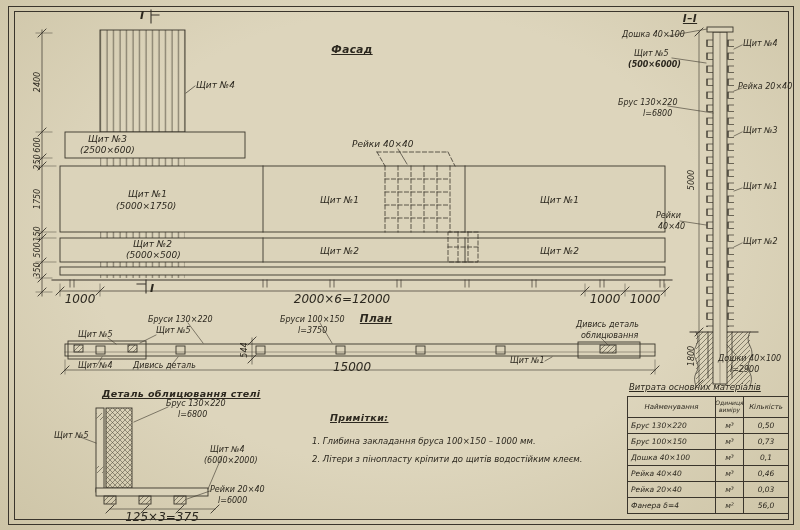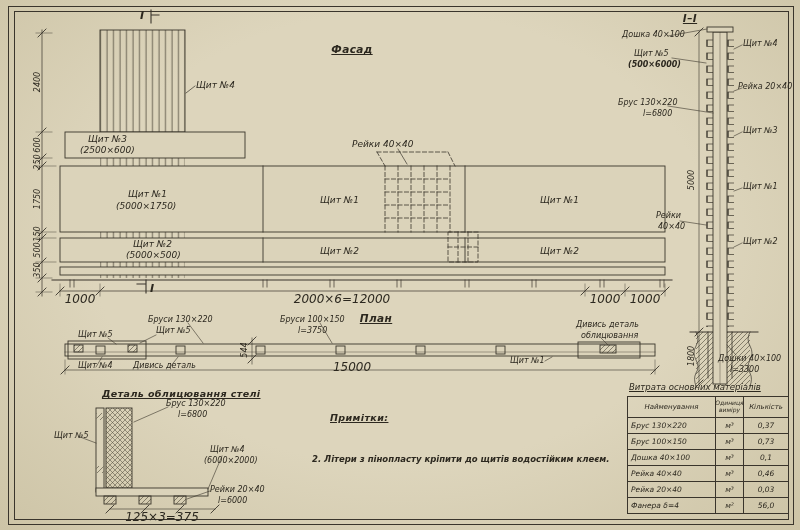--- a/index.html
+++ b/index.html
@@ -169,21 +169,21 @@
   <span class="lbl xs" style="left:618px;top:99px;">Брус 130×220</span>
   <span class="lbl xs" style="left:643px;top:110px;">l=6800</span>
   <span class="lbl xs" style="left:743px;top:127px;">Щит №3</span>
   <span class="lbl xs" style="left:743px;top:183px;">Щит №1</span>
   <span class="lbl xs" style="left:656px;top:212px;">Рейки</span>
   <span class="lbl xs" style="left:658px;top:223px;">40×40</span>
   <span class="lbl xs" style="left:743px;top:238px;">Щит №2</span>
   <span class="lbl v" style="left:692px;top:180px;">5000</span>
   <span class="lbl v" style="left:692px;top:356px;">1800</span>
   <span class="lbl xs" style="left:718px;top:355px;">Дошки 40×100</span>
-  <span class="lbl xs" style="left:730px;top:366px;">l=3300</span>
+  <span class="lbl xs" style="left:730px;top:366px;">l=2900</span>
 
   <span class="lbl t c" style="left:352px;top:313px;margin-left:24px;">План</span>
   <span class="lbl xs" style="left:78px;top:331px;">Щит №5</span>
   <span class="lbl xs" style="left:148px;top:316px;">Бруси 130×220</span>
   <span class="lbl xs" style="left:156px;top:327px;">Щит №5</span>
   <span class="lbl xs" style="left:280px;top:316px;">Бруси 100×150</span>
   <span class="lbl xs" style="left:298px;top:327px;">l=3750</span>
   <span class="lbl xs" style="left:576px;top:321px;">Дивись деталь</span>
   <span class="lbl xs" style="left:581px;top:332px;">облицювання</span>
   <span class="lbl xs" style="left:78px;top:362px;">Щит №4</span>
@@ -196,37 +196,38 @@
   <span class="lbl xs" style="left:54px;top:432px;">Щит №5</span>
   <span class="lbl xs" style="left:166px;top:400px;">Брус 130×220</span>
   <span class="lbl xs" style="left:178px;top:411px;">l=6800</span>
   <span class="lbl xs" style="left:210px;top:446px;">Щит №4</span>
   <span class="lbl xs" style="left:204px;top:457px;">(6000×2000)</span>
   <span class="lbl xs" style="left:210px;top:486px;">Рейки 20×40</span>
   <span class="lbl xs" style="left:218px;top:497px;">l=6000</span>
   <span class="lbl dim c" style="left:162px;top:511px;">125×3=375</span>
 
   <span class="lbl t" style="left:330px;top:413px;font-size:9.5px;">Примітки:</span>
-  <span class="lbl sm" style="left:312px;top:455px;font-weight:bold;">2. Літери з пінопласту кріпити до щитів водостійким клеєм.</span>
+  <span class="lbl sm" style="left:312px;top:437px;">1. Глибина закладання бруса 100×150 – 1000 мм.</span>
+  <span class="lbl sm" style="left:312px;top:455px;">2. Літери з пінопласту кріпити до щитів водостійким клеєм.</span>
 
   <span class="lbl" style="left:629px;top:383px;font-size:8.5px;text-decoration:underline;">Витрата основних матеріалів</span>
   <div class="mat">
     <div class="mat-grid">
       <div class="mhdr">
         <div class="cn">Найменування</div>
         <div class="cu">
           <span>Одиниця</span>
           <span>виміру</span>
         </div>
         <div class="cq">Кількість</div>
       </div>
       <div class="mrow">
         <div class="cn">Брус 130×220</div>
         <div class="cu">м³</div>
-        <div class="cq">0,37</div>
+        <div class="cq">0,50</div>
       </div>
       <div class="mrow">
         <div class="cn">Брус 100×150</div>
         <div class="cu">м³</div>
         <div class="cq">0,73</div>
       </div>
       <div class="mrow">
         <div class="cn">Дошка 40×100</div>
         <div class="cu">м³</div>
         <div class="cq">0,1</div>

